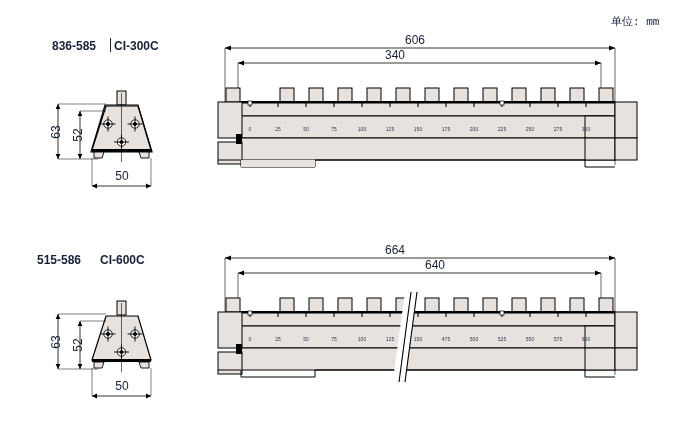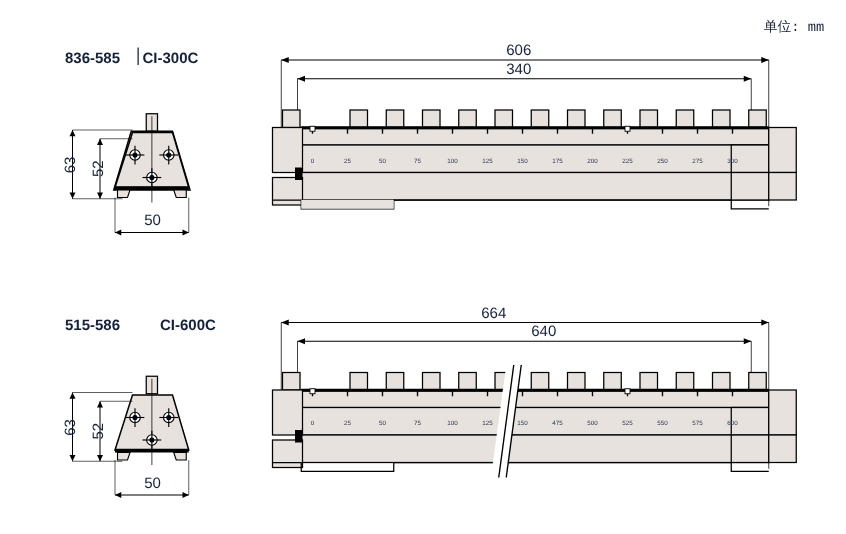--- a/index.html
+++ b/index.html
@@ -151,40 +151,40 @@
       <line x1="325" y1="72" x2="325" y2="77"></line>
       <line x1="353" y1="72" x2="353" y2="77"></line>
       <line x1="381" y1="72" x2="381" y2="77"></line>
     </g>
 
     <rect x="43" y="71" width="4" height="4" fill="#fff" stroke="#000" stroke-width="0.7"></rect>
     <rect x="295" y="71" width="4" height="4" fill="#fff" stroke="#000" stroke-width="0.7"></rect>
   </svg>
 
   <div class="abs dim-text" style="left:385px;top:33px;width:60px;text-align:center;">606</div>
-  <div class="abs dim-text" style="left:385px;top:48px;width:60px;text-align:center;">340</div>
+  <div class="abs dim-text" style="left:385px;top:48px;width:60px;">340</div>
 
   <div class="abs">
     <div class="abs tick-text" style="left:240px;top:126px;width:20px;">0</div>
     <div class="abs tick-text" style="left:268px;top:126px;width:20px;">25</div>
     <div class="abs tick-text" style="left:296px;top:126px;width:20px;">50</div>
     <div class="abs tick-text" style="left:324px;top:126px;width:20px;">75</div>
     <div class="abs tick-text" style="left:352px;top:126px;width:20px;">100</div>
     <div class="abs tick-text" style="left:380px;top:126px;width:20px;">125</div>
     <div class="abs tick-text" style="left:408px;top:126px;width:20px;">150</div>
     <div class="abs tick-text" style="left:436px;top:126px;width:20px;">175</div>
     <div class="abs tick-text" style="left:464px;top:126px;width:20px;">200</div>
     <div class="abs tick-text" style="left:492px;top:126px;width:20px;">225</div>
     <div class="abs tick-text" style="left:520px;top:126px;width:20px;">250</div>
     <div class="abs tick-text" style="left:548px;top:126px;width:20px;">275</div>
     <div class="abs tick-text" style="left:576px;top:126px;width:20px;">300</div>
   </div>
 
-  <div class="abs part-code" style="left:52px;top:253px;">515-586</div>
-  <div class="abs part-name" style="left:128px;top:253px;">CI-600C</div>
+  <div class="abs part-code" style="left:37px;top:253px;">515-586</div>
+  <div class="abs part-name" style="left:100px;top:253px;">CI-600C</div>
 
   <svg class="abs" style="left:50px;top:300px;" width="150" height="115">
     <rect x="67" y="1" width="9" height="14" fill="#e7e2de" stroke="#000" stroke-width="1"></rect>
     <path d="M 56 16 L 88 16 L 101 60 L 42 60 Z" fill="#e7e2de" stroke="#000" stroke-width="1.2"></path>
     <rect x="42" y="59" width="59" height="3" fill="#000"></rect>
     <path d="M 44 62 L 44 68 L 52 68 L 54 62 Z" fill="#e7e2de" stroke="#000" stroke-width="0.9"></path>
     <path d="M 89 62 L 91 68 L 99 68 L 99 62 Z" fill="#e7e2de" stroke="#000" stroke-width="0.9"></path>
     <line x1="71.5" y1="3" x2="71.5" y2="72" stroke="#000" stroke-width="0.6"></line>
 
     <g stroke="#000" stroke-width="0.9" fill="#fff">

